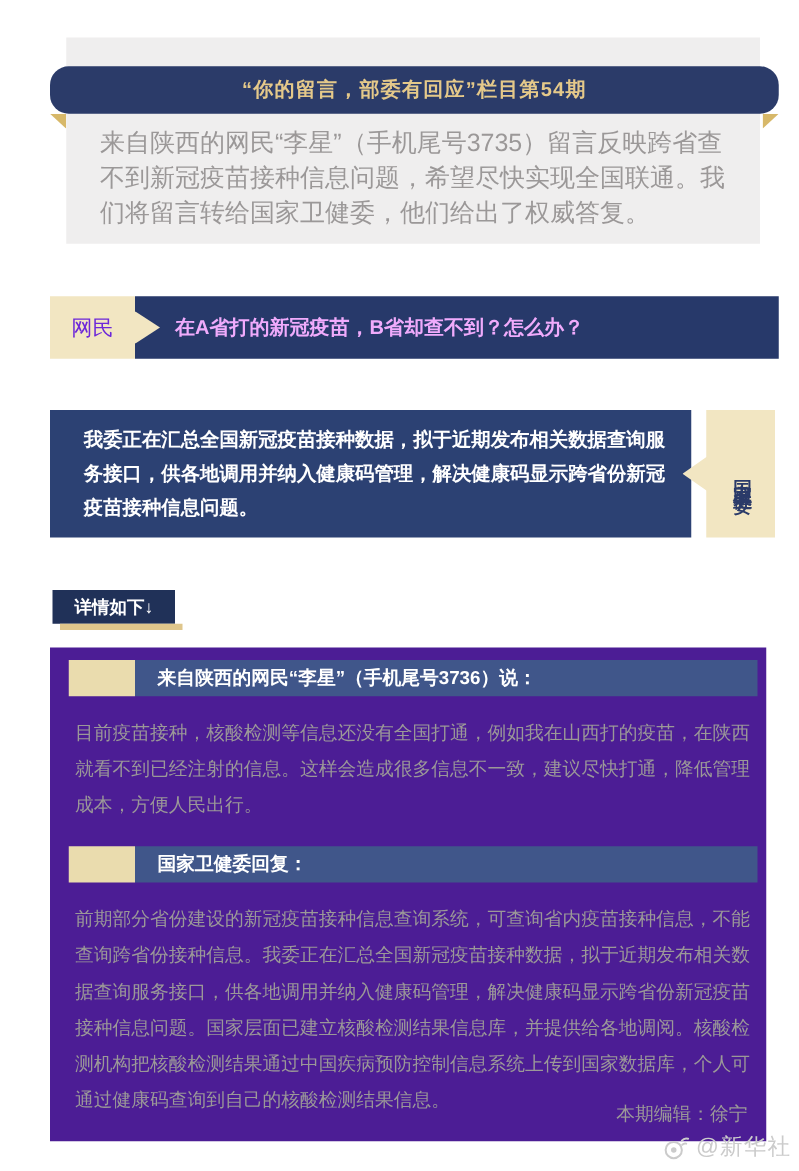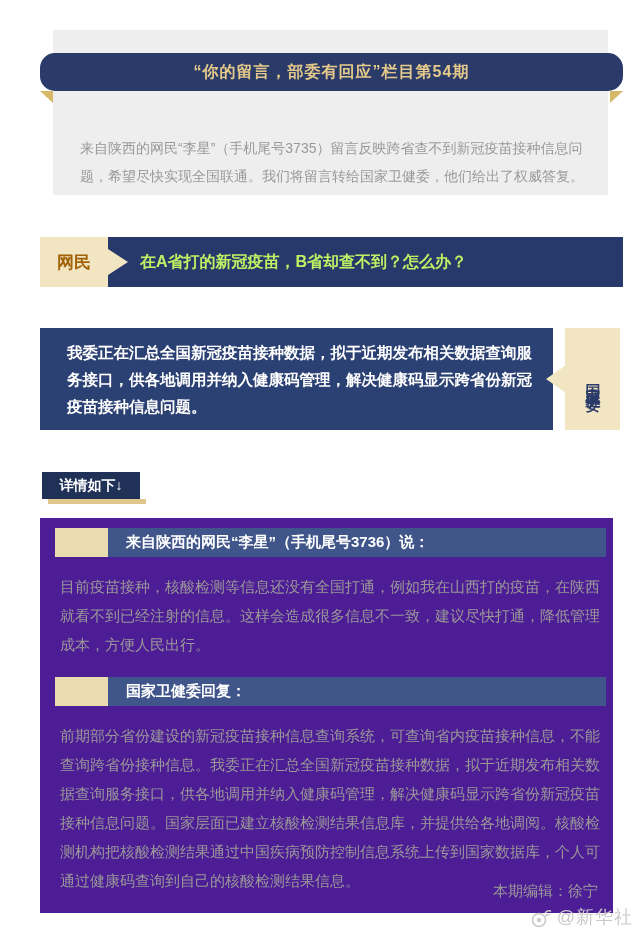--- a/index.html
+++ b/index.html
@@ -7,26 +7,26 @@
          font-family:"Liberation Sans","DejaVu Sans",sans-serif;}
   .abs{position:absolute;}
   
   .intro-card{left:53px;top:30px;width:555px;height:165px;background:#efeeee;}
   .banner{left:40px;top:53px;width:583px;height:38px;background:#2b3b69;color:#e5c98a;
           font-weight:bold;font-size:16px;display:flex;align-items:center;justify-content:center;
           letter-spacing:1px;border-radius:15px;}
   .fold{width:13px;height:12px;background:#d7b869;top:91px;}
   .fold-left{left:40px;clip-path:polygon(0 0,100% 0,100% 100%);}
   .fold-right{left:610px;clip-path:polygon(0 0,100% 0,0 100%);}
-  .intro-text{left:80px;top:101px;width:510px;font-size:14px;line-height:28px;color:#9b9898;margin-top:33px;}
+  .intro-text{left:80px;top:101px;width:510px;font-size:20px;line-height:28px;color:#9b9898;}
   
-  .q-label{left:40px;top:237px;width:68px;height:50px;background:#f2e6c2;color:#a16207;
-           font-weight:bold;font-size:17px;display:flex;align-items:center;justify-content:center;}
+  .q-label{left:40px;top:237px;width:68px;height:50px;background:#f2e6c2;color:#6d28d9;
+           font-weight:normal;font-size:17px;display:flex;align-items:center;justify-content:center;}
   .q-bar{left:108px;top:237px;width:515px;height:50px;background:#27396a;display:flex;
-         align-items:center;color:#bef264;font-weight:bold;font-size:16px;padding-left:32px;
+         align-items:center;color:#f0abfc;font-weight:bold;font-size:16px;padding-left:32px;
          box-sizing:border-box;}
   .q-arrow{left:108px;top:249px;width:20px;height:26px;background:#f2e6c2;
            clip-path:polygon(0 0,100% 50%,0 100%);}
   
   .a-block{left:40px;top:328px;width:513px;height:102px;background:#2c4173;box-sizing:border-box;
            padding:11px 20px 0 27px;color:#ffffff;font-weight:bold;font-size:15.5px;line-height:27px;}
   .a-side{left:565px;top:328px;width:55px;height:102px;background:#f2e6c2;color:#2b3b69;
           font-weight:bold;font-size:15px;display:flex;align-items:center;justify-content:center;
           writing-mode:vertical-rl;text-orientation:upright;letter-spacing:3px;}
   .a-arrow{left:546px;top:365px;width:20px;height:28px;background:#f2e6c2;

